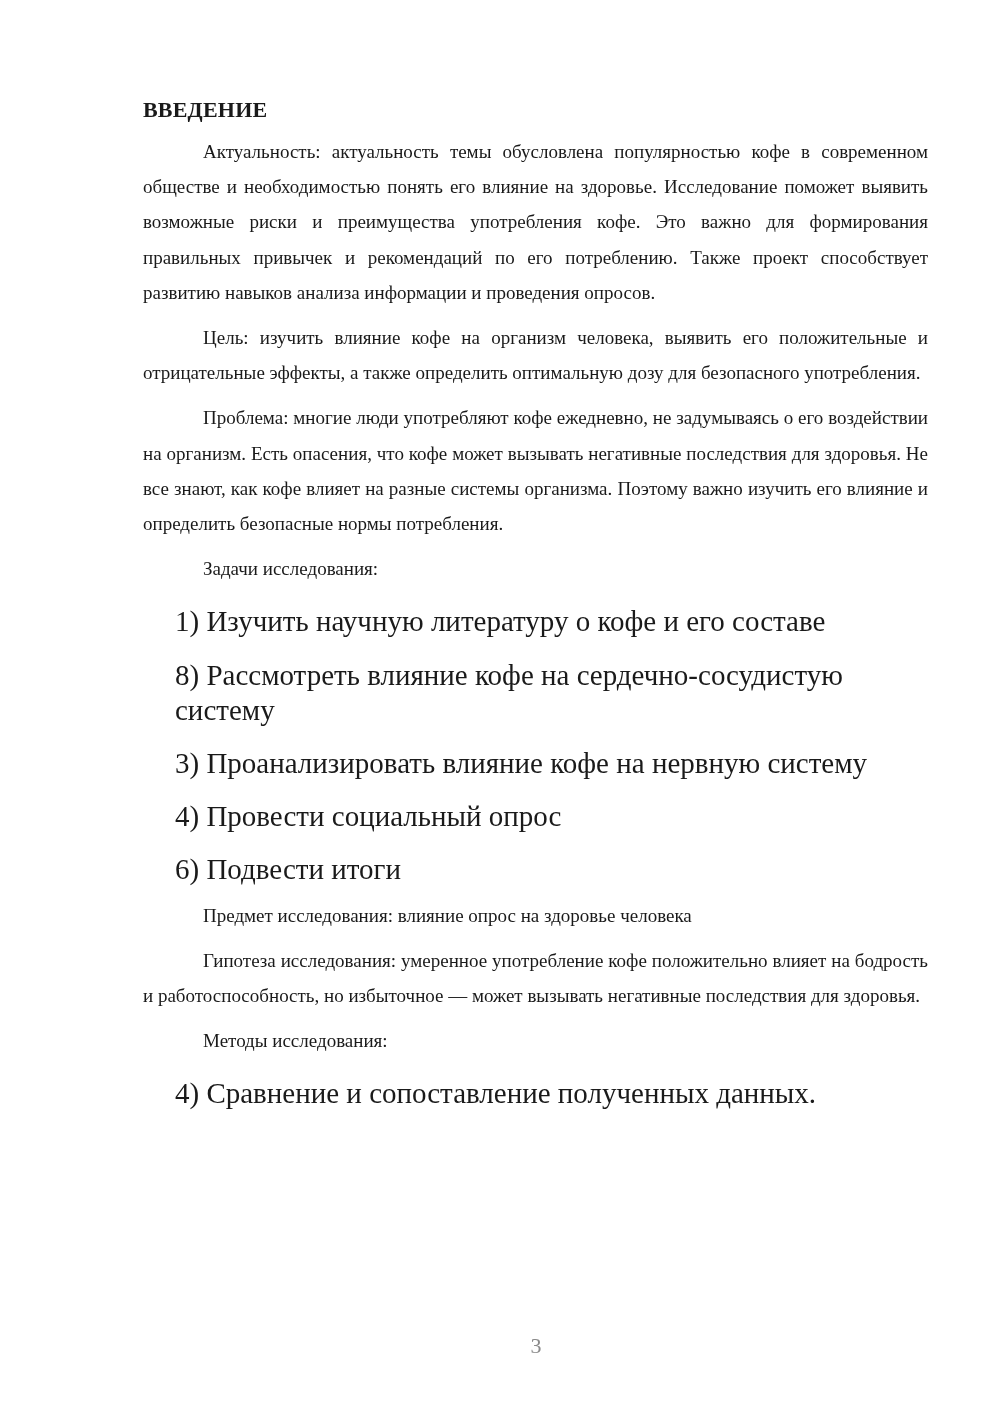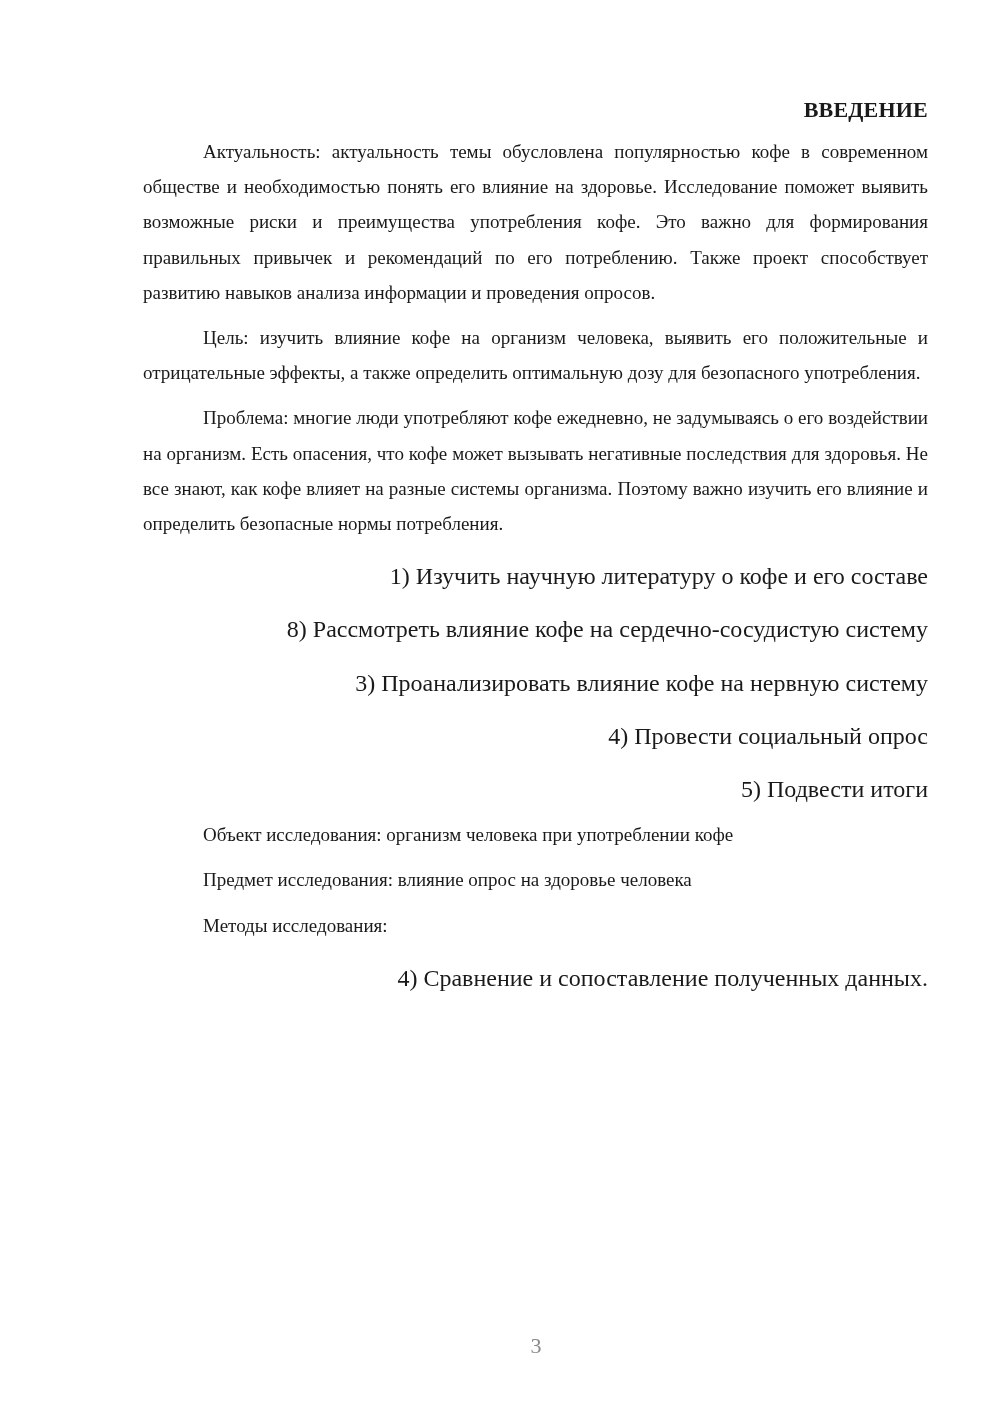--- a/index.html
+++ b/index.html
@@ -1,47 +1,48 @@
 <!DOCTYPE html>
 <html><head>
 <meta charset="utf-8">
 <style>
   html, body { margin: 0; padding: 0; background: #ffffff; }
   body { width: 1000px; height: 1414px; position: relative; overflow: hidden;
          font-family: "Liberation Serif", "DejaVu Serif", serif; color: #1a1a1a; }
   .page { position: absolute; left: 143px; top: 92px; width: 785px; }
-  .title { text-align: right; font-weight: bold; font-size: 22px; line-height: 35px;
+  .title { text-align: left; font-weight: bold; font-size: 22px; line-height: 35px;
            margin: 0 0 7px 0; letter-spacing: 0.2px; }
   .p { font-size: 19px; line-height: 35.2px; text-align: justify; text-indent: 60px;
        margin: 0 0 10px 0; }
   .p.single { margin-bottom: 10px; }
-  .li { font-size: 24px; line-height: 35.2px; margin: 18px 0 10px 32px; text-align: right; }
+  .li { font-size: 29px; line-height: 35.2px; margin: 18px 0 10px 32px; }
   .pagenum { position: absolute; left: 0; width: 1000px; top: 1333px; text-align: center;
              font-size: 22px; color: #8a8a8a; padding-left: 72px; box-sizing: border-box; }
 </style>
 </head>
 <body>
 
 <div class="page">
   <div class="title">ВВЕДЕНИЕ</div>
 
   <p class="p">Актуальность: актуальность темы обусловлена популярностью кофе в современном обществе и необходимостью понять его влияние на здоровье. Исследование поможет выявить возможные риски и преимущества употребления кофе. Это важно для формирования правильных привычек и рекомендаций по его потреблению. Также проект способствует развитию навыков анализа информации и проведения опросов.</p>
   <p class="p">Цель: изучить влияние кофе на организм человека, выявить его положительные и отрицательные эффекты, а также определить оптимальную дозу для безопасного употребления.</p>
   <p class="p">Проблема: многие люди употребляют кофе ежедневно, не задумываясь о его воздействии на организм. Есть опасения, что кофе может вызывать негативные последствия для здоровья. Не все знают, как кофе влияет на разные системы организма. Поэтому важно изучить его влияние и определить безопасные нормы потребления.</p>
 
+  <p class="p single">Задачи исследования:</p>
   <div>
     <div class="li">1) Изучить научную литературу о кофе и его составе</div>
     <div class="li">8) Рассмотреть влияние кофе на сердечно-сосудистую систему</div>
     <div class="li">3) Проанализировать влияние кофе на нервную систему</div>
     <div class="li">4) Провести социальный опрос</div>
-    <div class="li">5) Подвести итоги</div>
+    <div class="li">6) Подвести итоги</div>
   </div>
 
-  <p class="p single">Объект исследования: организм человека при употреблении кофе</p>
   <p class="p single">Предмет исследования: влияние опрос на здоровье человека</p>
+  <p class="p">Гипотеза исследования: умеренное употребление кофе положительно влияет на бодрость и работоспособность, но избыточное — может вызывать негативные последствия для здоровья.</p>
 
   <p class="p single">Методы исследования:</p>
   <div>
     <div class="li">4) Сравнение и сопоставление полученных данных.</div>
   </div>
 </div>
 
 <div class="pagenum">3</div>
 
 </body></html>

